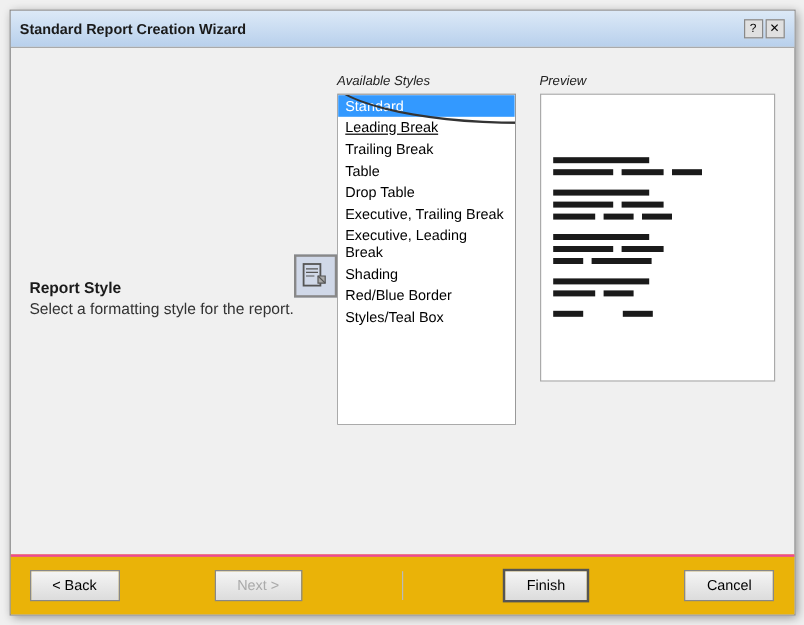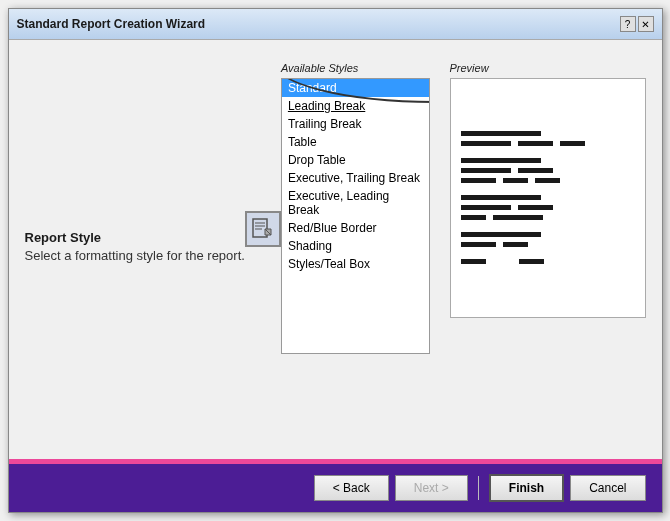--- a/index.html
+++ b/index.html
@@ -127,38 +127,38 @@
     .preview-content {
       width: 100%;
       height: 100%;
       display: flex;
       flex-direction: column;
       gap: 3px;
       justify-content: center;
     }
     .footer {
       padding: 10px 16px;
-      border-top: 5px solid #ec4899;
-      background: #4c1d95;
-      display: flex;
-      justify-content: flex-end;
+      border-top: 2px solid #ec4899;
+      background: #eab308;
+      display: flex;
+      justify-content: space-between;
       align-items: center;
       gap: 6px;
     }
     .btn {
       padding: 5px 18px;
       font-size: 12px;
       border: 1px solid #888;
       background: linear-gradient(to bottom, #f5f5f5, #dcdcdc);
       cursor: pointer;
       min-width: 70px;
     }
     .btn.highlighted {
       border: 2px solid #555;
-      font-weight: bold;
+      font-weight: normal;
     }
     .btn:disabled {
       color: #aaa;
       cursor: default;
     }
     .divider {
       width: 1px;
       height: 24px;
       background: #bbb;
       margin: 0 4px;
@@ -234,22 +234,22 @@
       <div class="left-panel">
         <div class="panel-label">Available Styles</div>
         <ul class="styles-list oval-highlight" id="styles-list">
         <li class="selected">Standard</li>
             <li class="underlined">Leading Break</li>
             <li>Trailing Break</li>
             <li>Table</li>
             <li>Drop Table</li>
             <li>Executive, Trailing Break</li>
             <li>Executive, Leading Break</li>
+            <li>Shading</li>
             <li>Red/Blue Border</li>
-            <li>Shading</li>
             <li>Styles/Teal Box</li>
           </ul>
       </div>
 
       <div class="right-panel">
         <div class="panel-label">Preview</div>
         <div class="preview-box">
           <div class="preview-content">
 
             <div class="preview-line">

